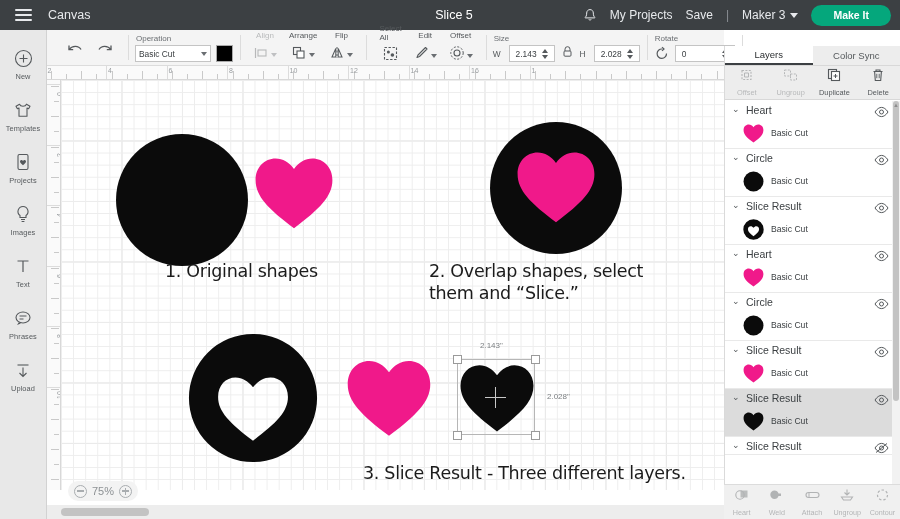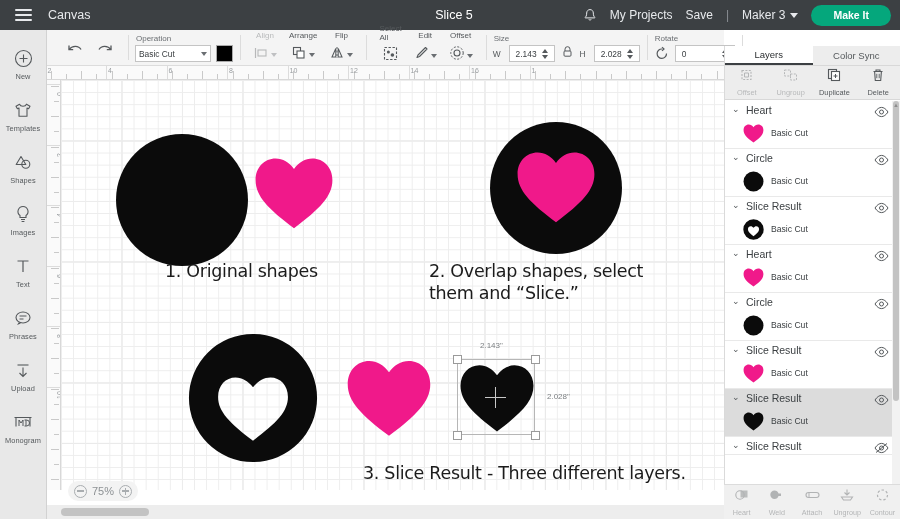--- a/index.html
+++ b/index.html
@@ -217,26 +217,26 @@
     <div class="sb-item">
       <span class="sb-ico">
         <svg width="20" height="19" viewBox="0 0 20 19">
             <path d="M6.5 3.2 3 5.2l1.4 2.6 1.6-.8v8.3h8V7l1.6.8L17 5.2l-3.5-2c-.5 1.3-1.8 2-3.5 2s-3-.7-3.5-2z" fill="none" stroke="#55595c" stroke-width="1.1" stroke-linejoin="round"></path>
           </svg>
       </span>
       <span class="sb-lbl">Templates</span>
     </div>
     <div class="sb-item">
       <span class="sb-ico">
-        <svg width="20" height="19" viewBox="0 0 20 19">
-            <path d="M8 3.5 3.2 11.5h9.6z" fill="none" stroke="#55595c" stroke-width="1.1" stroke-linejoin="round"></path>
-            <circle cx="12.8" cy="11.2" r="4" fill="none" stroke="#55595c" stroke-width="1.1"></circle>
-          </svg>
-      </span>
-      <span class="sb-lbl">Shapes</span>
+        <svg width="18" height="20" viewBox="0 0 18 20">
+            <rect x="4" y="2.5" width="10" height="15" rx="1.4" fill="none" stroke="#55595c" stroke-width="1.1"></rect>
+            <path d="M9 13.2c-2.2-1.6-3-2.5-3-3.6 0-.9.7-1.5 1.5-1.5.6 0 1.1.3 1.5.9.4-.6.9-.9 1.5-.9.8 0 1.5.6 1.5 1.5 0 1.1-.8 2-3 3.6z" fill="#55595c"></path>
+          </svg>
+      </span>
+      <span class="sb-lbl">Projects</span>
     </div>
     <div class="sb-item">
       <span class="sb-ico">
         <svg width="18" height="20" viewBox="0 0 18 20">
             <path d="M9 2.5a5 5 0 0 0-3 9v2h6v-2a5 5 0 0 0-3-9z" fill="none" stroke="#55595c" stroke-width="1.1"></path>
             <path d="M7 15.5h4M7.6 17.5h2.8" stroke="#55595c" stroke-width="1.1"></path>
           </svg>
       </span>
       <span class="sb-lbl">Images</span>
     </div>
@@ -259,29 +259,20 @@
       <span class="sb-lbl">Phrases</span>
     </div>
     <div class="sb-item">
       <span class="sb-ico">
         <svg width="18" height="19" viewBox="0 0 18 19">
             <path d="M3.5 4h11" stroke="#55595c" stroke-width="1.1"></path>
             <path d="M9 6.5v9M5.5 12 9 15.5 12.5 12" fill="none" stroke="#55595c" stroke-width="1.1"></path>
           </svg>
       </span>
       <span class="sb-lbl">Upload</span>
-    </div>
-    <div class="sb-item">
-      <span class="sb-ico">
-        <svg width="22" height="18" viewBox="0 0 22 18">
-            <path d="M2.5 4.5h17M4 4.5v9M18 4.5v9" stroke="#55595c" stroke-width="1.1"></path>
-            <path d="M7 13V7l2 3 2-3v6M14 7v6M12.5 7h2a3 3 0 0 1 0 6h-2" fill="none" stroke="#55595c" stroke-width="1"></path>
-          </svg>
-      </span>
-      <span class="sb-lbl">Monogram</span>
     </div>
   </div>
 
   <div class="optoolbar">
 
     <div class="grp" style="padding-left:12px;">
       <div class="toolbtn" style="padding-bottom:7px;">
         <span class="ticon">
           <svg width="19" height="14" viewBox="0 0 19 14">
               <path d="M4 7.5c3-4 9.5-4.5 12 0" fill="none" stroke="#55595c" stroke-width="1.3"></path>

